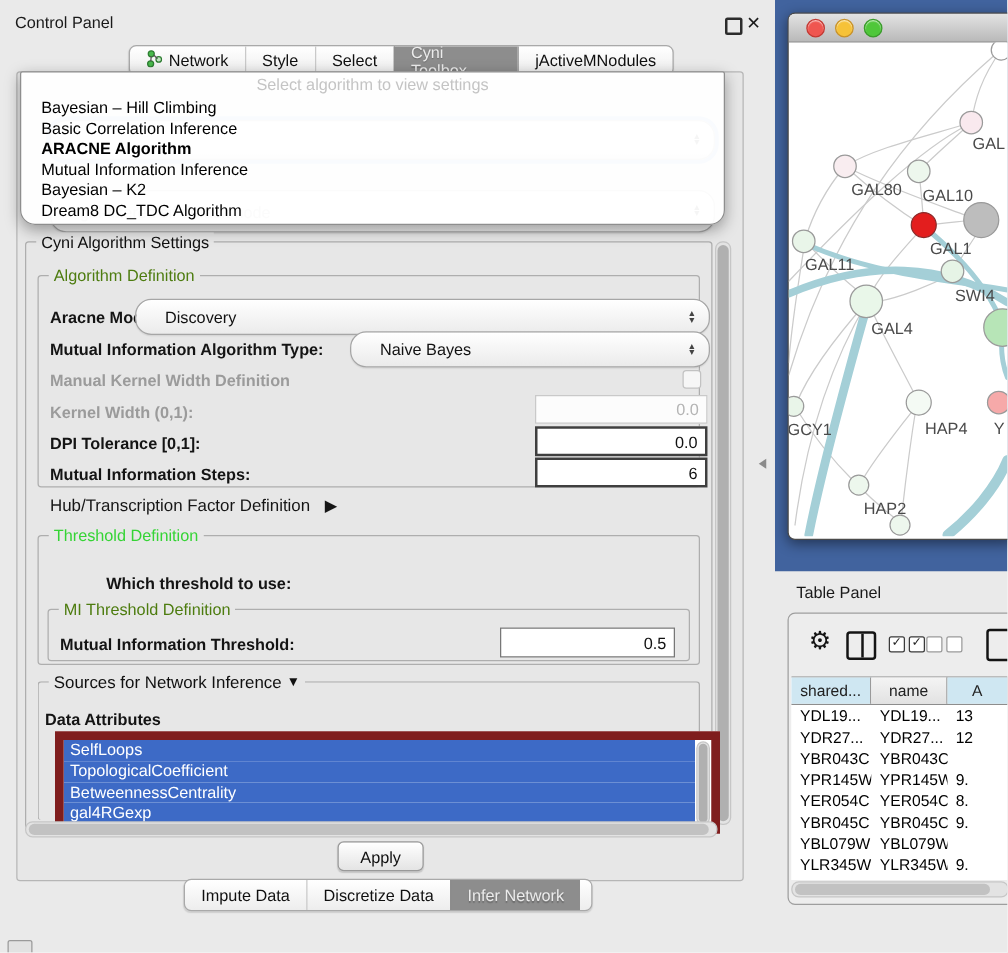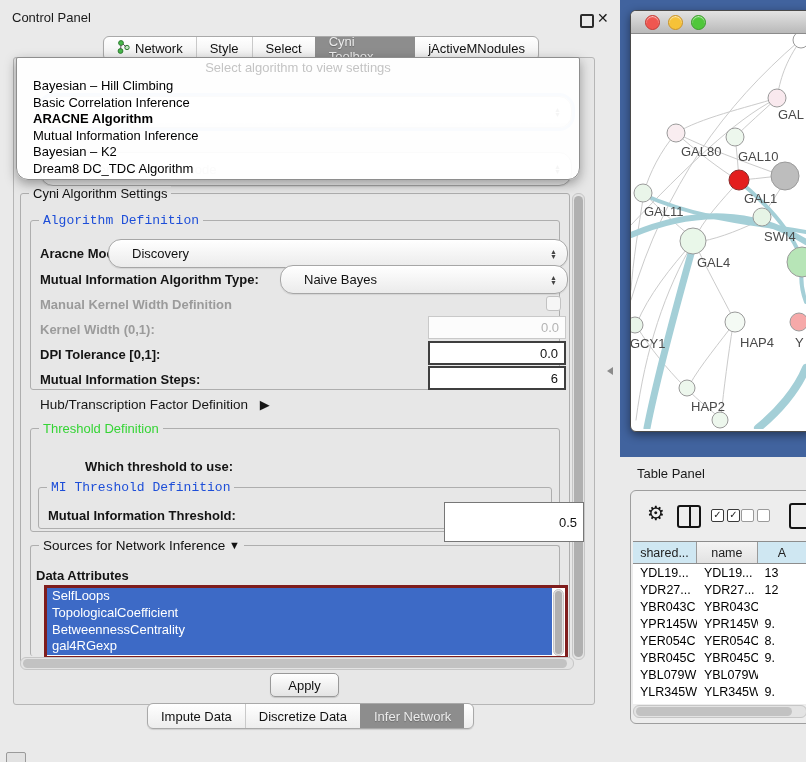--- a/index.html
+++ b/index.html
@@ -27,42 +27,42 @@
 
   .combo{background:linear-gradient(#ffffff,#ebebeb);border:1px solid #a6a6a6;border-radius:13px;
          display:flex;align-items:center;box-shadow:inset 0 1px 0 #fff,0 1px 1px rgba(0,0,0,.08);}
   .combo .cval{flex:1;padding-left:23px;font-size:13px;color:#111;}
   .combo .arrows{display:flex;flex-direction:column;align-items:center;justify-content:center;line-height:5px;
                  font-size:7px;color:#444;padding-right:10px;}
   .focus-ring{box-shadow:0 0 0 3px rgba(92,151,228,.7);}
 
   .group{border:1px solid #aeaeae;border-radius:3px;}
   .gtitle{position:absolute;top:-8px;left:8px;background:#e7e7e7;padding:0 4px;font-size:13px;white-space:nowrap;}
-  .t-blue{color:#1d4ed8;font-family:Liberation Mono, monospace;}
+  .t-blue{color:#4d7c0f;}
   .t-green{color:#35d435;}
 
   .lbl{font-size:13px;font-weight:bold;color:#141414;white-space:nowrap;}
   .lbl.dis{color:#9b9b9b;}
   .tfield{background:#fff;border:1px solid #9a9a9a;font-size:13px;text-align:right;
           display:flex;align-items:center;justify-content:flex-end;padding:0 6px;box-sizing:border-box;}
   .tfield.strong{border:2px solid #3f3f3f;}
   .tfield.dis{color:#b4b4b4;border-color:#c9c9c9;background:#fcfcfc;}
 
   .popup{left:16px;top:57px;width:562px;height:121px;background:rgba(255,255,255,.95);
          border:1px solid #8e8e8e;border-radius:2px 2px 12px 12px;box-shadow:0 4px 12px rgba(0,0,0,.35);z-index:40;}
   .popup .ph{height:18px;text-align:center;color:#c4c4c4;font-size:13px;padding-top:2px;}
   .popup .pitem{height:16.5px;line-height:16.5px;padding-left:16px;font-size:13px;color:#000;white-space:nowrap;}
   .popup .pitem.bold{font-weight:bold;}
 
   .vsb{background:#e3e3e3;border:1px solid #c6c6c6;border-radius:6px;}
   .vsb .thumb{position:absolute;left:1px;right:1px;background:#b0b0b0;border-radius:5px;}
   .hsb{background:#e3e3e3;border:1px solid #c6c6c6;border-radius:6px;}
   .hsb .thumb{position:absolute;top:1px;bottom:1px;background:#c2c2c2;border-radius:5px;}
 
-  .attr-list{background:#ffffff;border:3px solid #7f1d1d;}
+  .attr-list{background:#ffffff;border:7px solid #7f1d1d;}
   .attr-item{height:16.75px;line-height:16.75px;padding-left:5px;font-size:13px;color:#fff;background:#3d6ac6;width:500px;}
 
   .btn{background:linear-gradient(#ffffff,#e4e4e4);border:1px solid #999;border-radius:5px;
        display:flex;align-items:center;justify-content:center;font-size:13px;color:#111;box-shadow:0 1px 1px rgba(0,0,0,.15);}
 
   
   .desktop{left:620px;top:0;width:186px;height:457px;background:#41639e;}
   .macwin{left:630px;top:10px;width:180px;height:420px;border:1px solid #4a4a4a;border-radius:6px;
           overflow:hidden;background:#fff;box-shadow:0 3px 10px rgba(0,0,0,.45);}
   .titlebar{position:absolute;left:0;top:0;right:0;height:23px;background:linear-gradient(#e3e3e3,#b9b9b9);
@@ -187,21 +187,21 @@
   </div>
 
   <div class="abs group" style="left:30px;top:428px;width:528px;height:102px;">
     <span class="gtitle t-green">Threshold Definition</span>
   </div>
   <div class="abs lbl" style="left:85px;top:459px;">Which threshold to use:</div>
   <div class="abs group" style="left:38px;top:487px;width:512px;height:40px;">
     <span class="gtitle t-blue">MI Threshold Definition</span>
   </div>
   <div class="abs lbl" style="left:48px;top:508px;">Mutual Information Threshold:</div>
-  <div class="abs tfield" style="left:444px;top:502px;width:140px;height:40px;border-color:#777;text-align:center;">0.5</div>
+  <div class="abs tfield" style="left:400px;top:502px;width:140px;height:24px;border-color:#777;text-align:center;">0.5</div>
 
   <div class="abs group" style="left:30px;top:545px;width:528px;height:110px;border-bottom:none;">
     <span class="gtitle" style="font-size:13.5px;">
       <span>Sources for Network Inference</span>
       <span style="font-size:11px;position:relative;top:-1px;"> ▼</span>
     </span>
   </div>
   <div class="abs lbl" style="left:36px;top:568px;">Data Attributes</div>
   <div class="abs attr-list" style="left:44px;top:585px;width:518px;height:68px;overflow:hidden;">
     <div id="attr-items">

